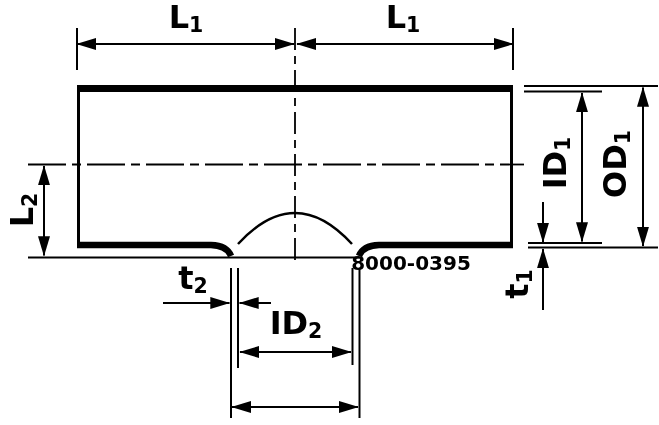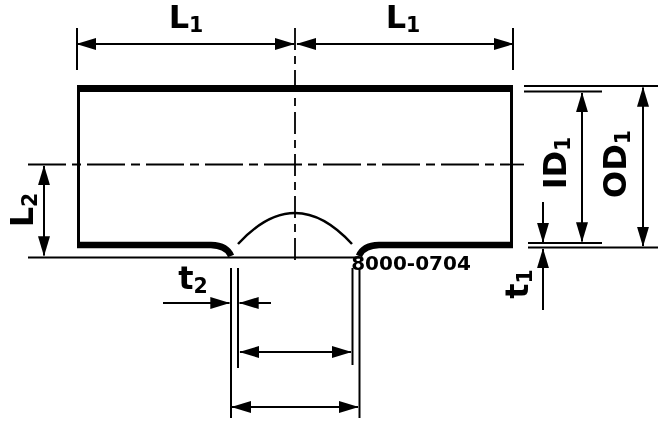--- a/index.html
+++ b/index.html
@@ -91,17 +91,18 @@
   <div class="lbl rot" style="left:22px; top:210px;"><span>L</span><sub>2</sub></div>
 
   <div class="lbl rot" style="left:555px; top:163px;"><span>ID</span><sub>1</sub></div>
 
   <div class="lbl rot" style="left:615px; top:164px;"><span>OD</span><sub>1</sub></div>
 
   <div class="lbl rot" style="left:517px; top:284px;"><span>t</span><sub>1</sub></div>
 
   <div class="lbl" style="left:193px; top:278px;"><span>t</span><sub>2</sub></div>
 
+  <div class="lbl" style="left:296px; top:323px;"><span>ID</span><sub>2</sub></div>
 
 
-  <div class="fig" style="left:411px; top:263px;">8000-0704</div>
+  <div class="fig" style="left:411px; top:263px;">8000-0395</div>
 
 </div>
 
 </body></html>

